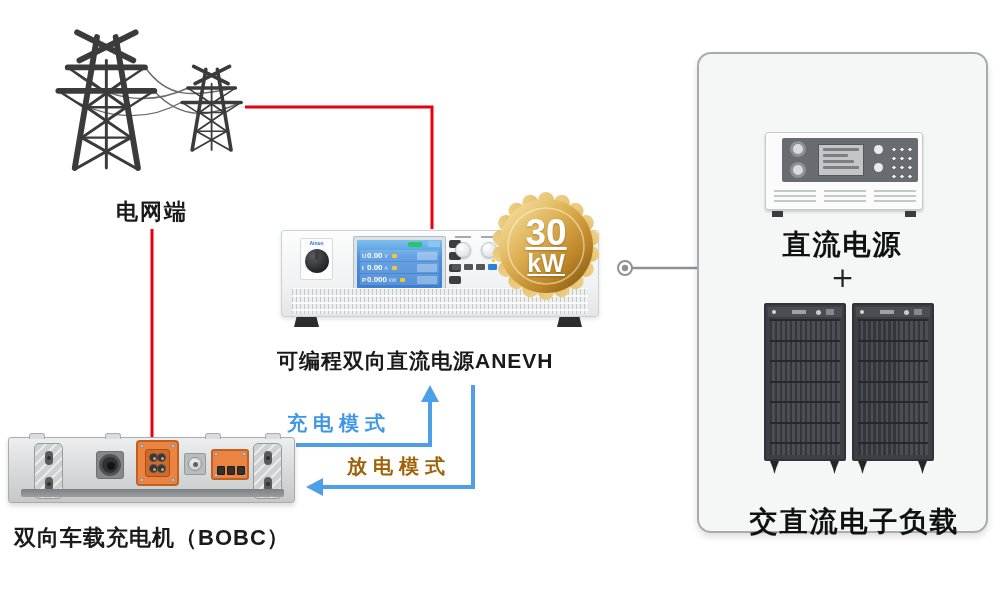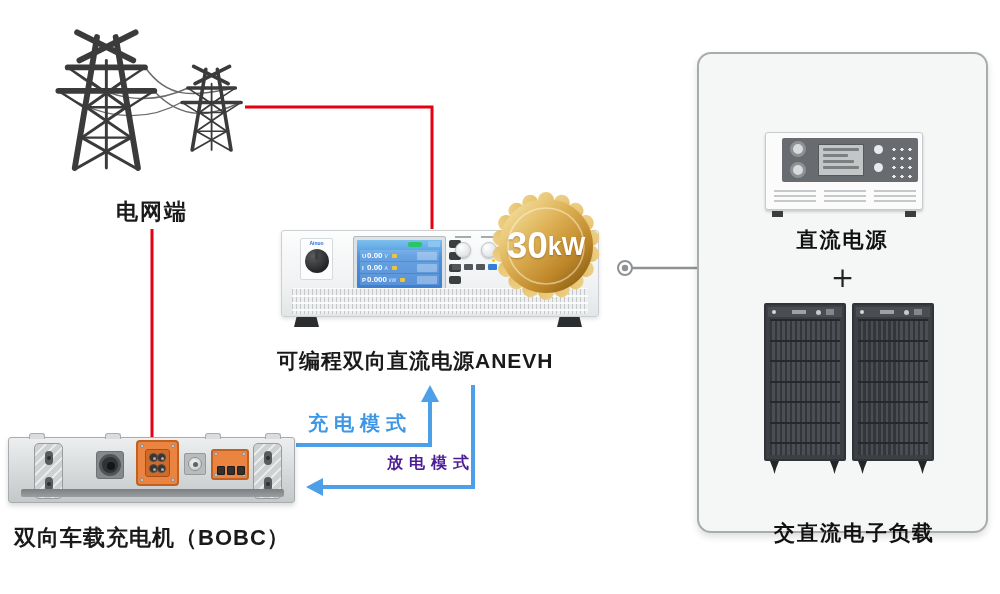--- a/index.html
+++ b/index.html
@@ -6,22 +6,22 @@
   html,body { background:#fff; }
   body { font-family:"Liberation Sans","DejaVu Sans",sans-serif; }
   #canvas { position:relative; width:1000px; height:594px; background:#fff; overflow:hidden; }
   .abs { position:absolute; }
 
   
   .lbl { position:absolute; color:#1a1a1a; font-weight:bold; white-space:nowrap; }
   .lbl-grid { left:90px; top:197px; width:124px; text-align:center; font-size:22px; letter-spacing:2px; }
   .lbl-psu  { left:277px; top:347px; font-size:21px; letter-spacing:1px; }
   .lbl-bobc { left:14px; top:523px; font-size:22px; letter-spacing:1px; }
-  .lbl-charge    { left:308px; top:410px; color:#3e96e6; font-size:20px; letter-spacing:6px; }
-  .lbl-discharge { left:347px; top:453px; color:#4c1d95; font-size:16px; letter-spacing:6px;margin-left:40px; }
+  .lbl-charge    { left:287px; top:410px; color:#3e96e6; font-size:20px; letter-spacing:6px; }
+  .lbl-discharge { left:347px; top:453px; color:#a16207; font-size:20px; letter-spacing:6px; }
 
   
   svg.overlay { position:absolute; left:0; top:0; width:1000px; height:594px; pointer-events:none; }
 
   
   .psu-device { left:281px; top:230px; width:318px; height:87px;
     background:linear-gradient(180deg,#fcfdfd 0%,#f0f2f3 60%,#e3e6e7 100%);
     border:1px solid #ccd0d3; border-radius:3px; box-shadow:0 2px 4px rgba(0,0,0,.12); }
   .psu-knob-module { position:absolute; left:18px; top:7px; width:33px; height:42px;
     background:#fdfdfe; border:1px solid #d7dadc; border-radius:2px; text-align:center; }
@@ -56,21 +56,21 @@
   .psu-vents { position:absolute; left:10px; right:10px; top:57px; height:26px; border-radius:1px;
     background:
       repeating-linear-gradient(180deg, rgba(255,255,255,.85) 0 1.5px, transparent 1.5px 7px),
       repeating-linear-gradient(90deg, #c4c8cb 0 1.5px, #edeff0 1.5px 4px); }
   .psu-foot { position:absolute; top:86px; width:25px; height:10px; background:#2c2d2f;
     clip-path:polygon(10% 0,90% 0,100% 100%,0 100%); }
 
   
   .badge { left:491px; top:191px; width:110px; height:110px; }
   .badge-text { position:absolute; left:0; top:0; width:110px; height:110px; display:flex;
-    flex-direction:row; align-items:center; justify-content:center; color:#fff; }
+    flex-direction:column; align-items:center; justify-content:center; color:#fff;text-decoration:underline; }
   .badge-val { font-size:37px; font-weight:bold; line-height:34px; text-shadow:0 1px 2px rgba(90,50,0,.4); }
   .badge-unit { font-size:25px; font-weight:bold; line-height:26px; text-shadow:0 1px 2px rgba(90,50,0,.4); }
 
   
   .bobc { left:8px; top:437px; width:287px; height:66px;
     background:linear-gradient(180deg,#eceeef 0%,#d6d9da 55%,#c5c8c9 100%);
     border:1px solid #a9acae; border-radius:3px; box-shadow:0 3px 5px rgba(0,0,0,.15); }
   .bobc-tab { position:absolute; top:-5px; width:16px; height:6px; background:#dadcdd;
     border:1px solid #aaadaf; border-bottom:none; border-radius:3px 3px 0 0; }
   .bobc-bracket { position:absolute; top:5px; width:29px; height:56px; background:#ced1d2;
@@ -101,21 +101,21 @@
   .bobc-groove { position:absolute; left:12px; top:51px; width:263px; height:8px; border-radius:2px;
     background:linear-gradient(180deg,#7d8083,#9b9ea0); }
 
   
   .panel { left:697px; top:52px; width:291px; height:481px; background:#f5f6f6;
     border:2px solid #a8acae; border-radius:14px; box-shadow:0 4px 7px rgba(0,0,0,.13); }
   .banner { position:absolute; left:61px; top:-2px; width:174px; height:44px; background:#9c9c9c;
     clip-path:polygon(0 0,100% 0,87% 100%,13% 100%);
     color:#fff; font-size:23px; font-weight:bold; text-align:center; line-height:44px;
     letter-spacing:9px; text-indent:9px; }
-  .panel-label { position:absolute; width:100%; text-align:center; font-weight:bold; font-size:21px;
+  .panel-label { position:absolute; width:100%; text-align:center; font-weight:bold; font-size:28px;
     color:#111; letter-spacing:2px; }
   .plus { position:absolute; width:100%; text-align:center; top:200px; font-size:34px; font-weight:300; color:#222; }
 
   
   .dcps { position:absolute; left:66px; top:78px; width:158px; height:78px; background:#fbfbfb;
     border:1px solid #c7cacb; border-radius:3px; box-shadow:0 2px 3px rgba(0,0,0,.18); }
   .dcps-panel { position:absolute; left:16px; top:5px; width:136px; height:44px; background:#686b6f; border-radius:2px; }
   .dcps-knob { position:absolute; left:8px; width:16px; height:16px; border-radius:50%;
     background:#d8dadb; border:3px solid #8f9295; }
   .dcps-display { position:absolute; left:36px; top:6px; width:46px; height:32px;
@@ -365,21 +365,21 @@
             <span class="d3"></span>
             <span class="d4"></span>
         </div>
         <div class="cab-body"></div>
       </div>
       <div class="load-foot" style="left:6px;"></div>
       <div class="load-foot" style="left:66px;"></div>
       <div class="load-foot" style="left:94px;"></div>
       <div class="load-foot" style="left:154px;"></div>
     </div>
-    <div class="panel-label" style="top:465px;padding-left:24px;">交直流电子负载</div>
+    <div class="panel-label" style="top:449px;padding-left:24px;">交直流电子负载</div>
   </div>
 
   <div class="lbl lbl-grid">电网端</div>
   <div class="lbl lbl-bobc">双向车载充电机（BOBC）</div>
   <div class="lbl lbl-psu">可编程双向直流电源ANEVH</div>
   <div class="lbl lbl-charge">充电模式</div>
   <div class="lbl lbl-discharge">放电模式</div>
 
 </div>
 

